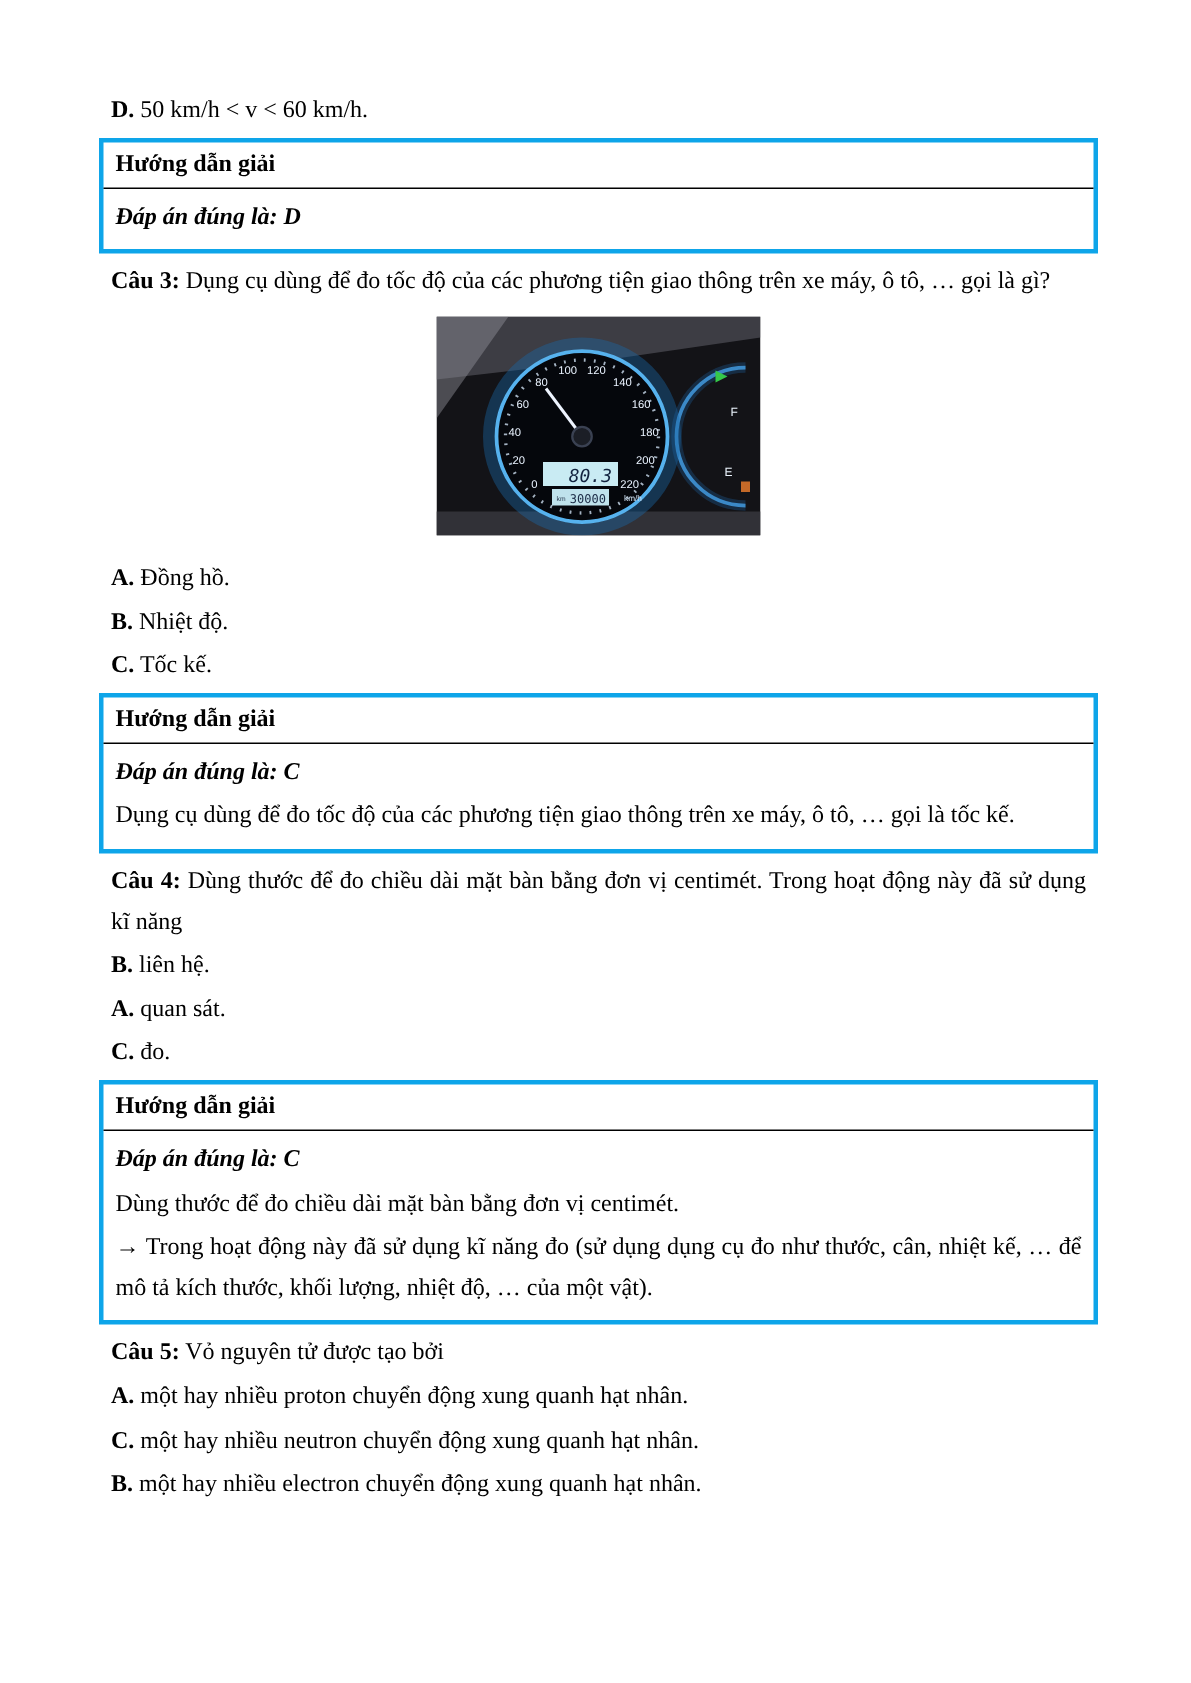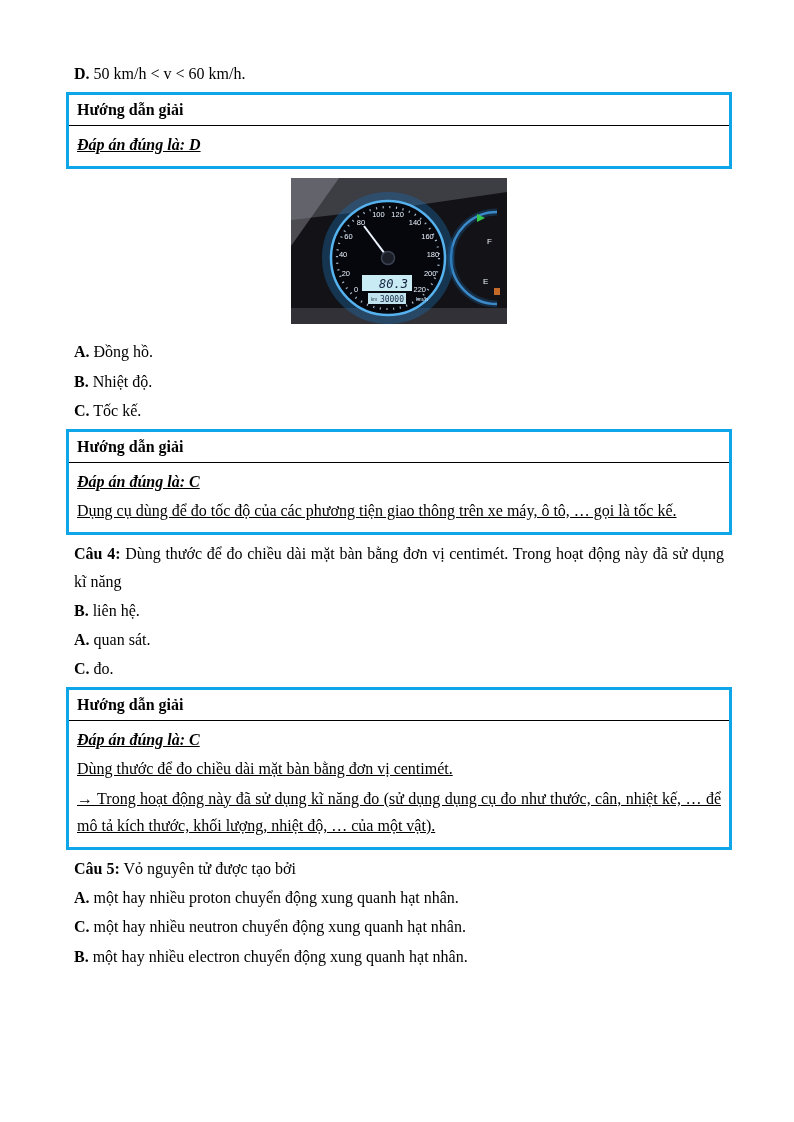--- a/index.html
+++ b/index.html
@@ -10,39 +10,40 @@
     overflow: hidden; position: relative;
   }
   .page p { margin: 2px 0; line-height: 1.7; }
   .just { text-align: justify; }
   .b { font-weight: bold; }
   .box {
     border: 3px solid #0ea5e9; margin: 5px 0 5px -8px;
     width: calc(100% + 16px); box-sizing: border-box;
   }
   .box-title { font-weight: bold; padding: 3px 8px; border-bottom: 1px solid #000; line-height: 1.5; }
-  .box-body { padding: 3px 8px 6px; text-decoration: underline; }
+  .box-body { padding: 3px 8px 6px; }
   .ans { font-weight: bold; font-style: italic; }
   .figure { text-align: center; margin: 9px 0 10px; }
   svg text { user-select: none; }
 </style>
 </head>
 <body>
 
 <div class="page">
 
   <p><span class="b">D.</span> <span>50 km/h &lt; v &lt; 60 km/h.</span></p>
 
   <div class="box">
     <div class="box-title">Hướng dẫn giải</div>
     <div class="box-body">
       <p class="ans">Đáp án đúng là: D</p>
     </div>
   </div>
 
+  <p class="just"><span class="b">Câu 3:</span> <span>Dụng cụ dùng để đo tốc độ của các phương tiện giao thông trên xe máy, ô tô, … gọi là gì?</span></p>
 
   <div class="figure">
     <svg width="216" height="146" viewBox="0 0 216 146" role="img">
       <rect width="216" height="146" fill="#131317"></rect>
       <polygon points="0,0 216,0 216,14 120,28 0,42" fill="#60606a" opacity="0.55"></polygon>
       <polygon points="0,0 48,0 0,68" fill="#93939b" opacity="0.45"></polygon>
       <rect y="130" width="216" height="16" fill="#35353b" opacity="0.9"></rect>
 
       <path d="M206,34 A46,46 0 0 0 206,126" fill="none" stroke="#1d5c96" stroke-width="7" opacity="0.35"></path>
       <path d="M206,34 A46,46 0 0 0 206,126" fill="none" stroke="#3f93d6" stroke-width="2.5" opacity="0.9"></path>

